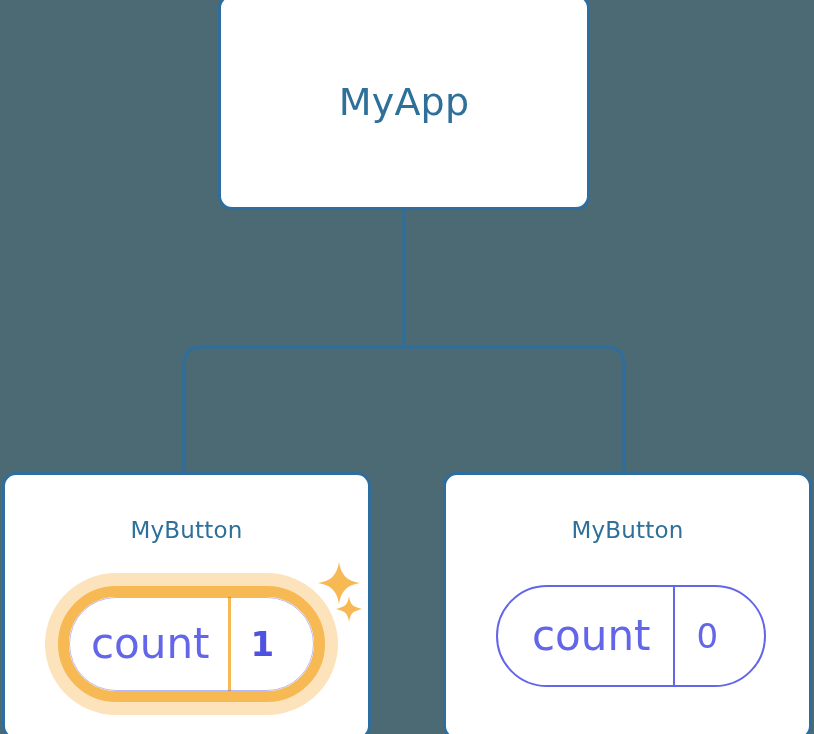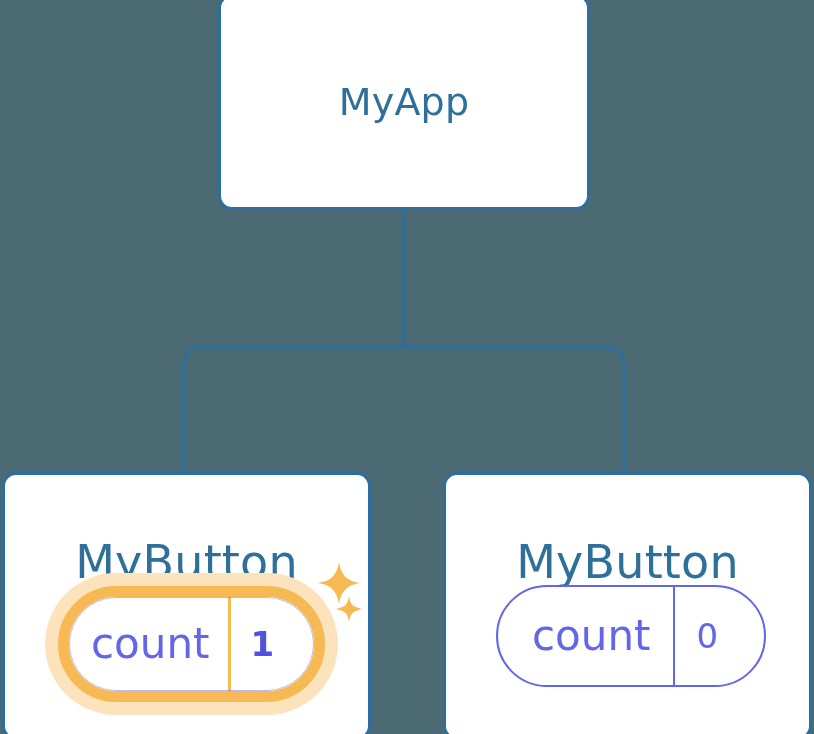--- a/index.html
+++ b/index.html
@@ -74,22 +74,21 @@
     line-height: 1;
     white-space: nowrap;
   }
 
   .child-title {
     position: absolute;
     left: 0;
     right: 0;
     top: 44px;
     text-align: center;
-    font-size: 46px;
-    margin-top: 20px;
+    font-size: 23px;
   }
 
   
   .pill-wrap {
     position: absolute;
     top: 110px;
   }
 
   .pill {
     position: relative;

